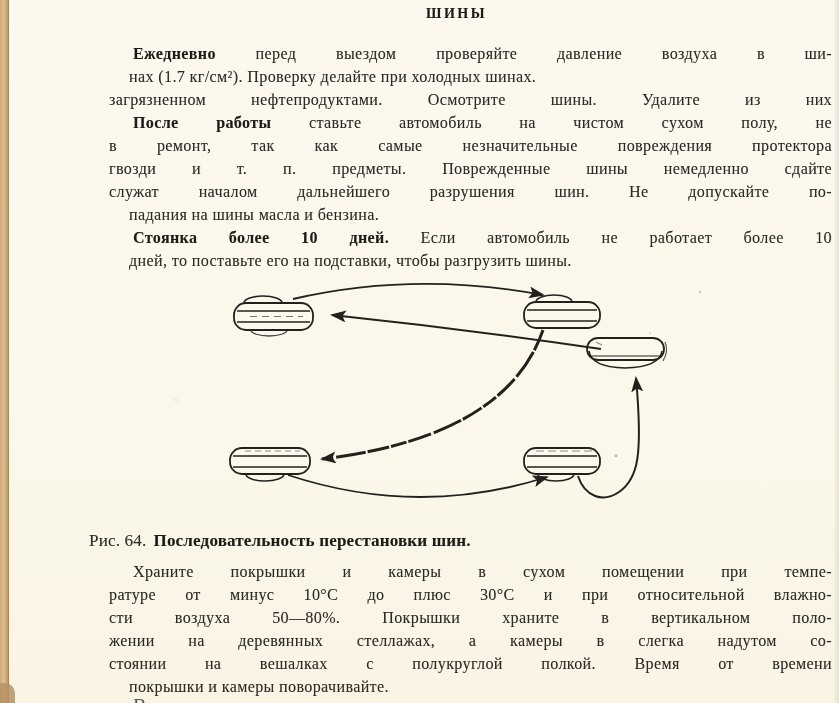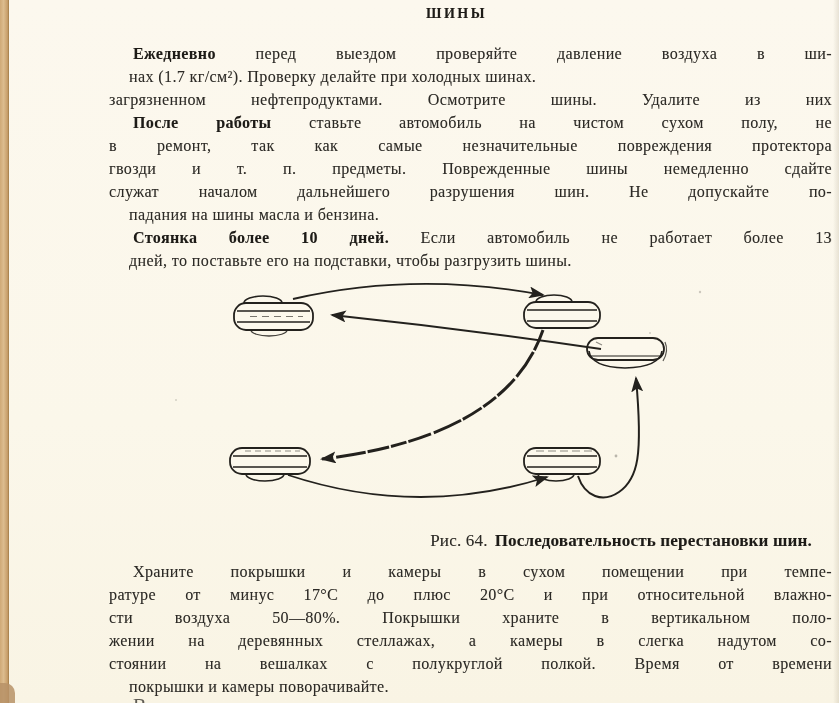--- a/index.html
+++ b/index.html
@@ -40,21 +40,21 @@
     line-height:23px;height:23px;
     text-align:justify;text-align-last:justify;
     white-space:nowrap;
   }
   .line.last{text-align-last:left;margin-left:20px;}
   .line.indent{text-indent:24px;}
   .b{font-weight:700;color:#1d1b17;}
   .r{font-weight:400;}
   .caption{
     position:absolute;left:109px;top:531px;width:723px;
-    text-align:right;transform:translateX(-20px);
+    text-align:left;transform:translateX(-20px);
     font-size:17px;letter-spacing:.2px;
     text-shadow:.3px .3px .4px rgba(60,55,45,.3);
   }
   .caption .cap-prefix{margin-right:7px;}
   .caption .cap-title{font-weight:700;color:#1d1b17;}
   .partial-line{
     position:absolute;left:133px;top:695px;height:8px;width:600px;
     overflow:hidden;font-size:20px;line-height:23px;opacity:.75;
   }
   svg.figure{position:absolute;left:0;top:270px;width:839px;height:262px;}
@@ -73,21 +73,21 @@
 
   <div class="tblock" id="block-intro">
       <div class="line indent"><span class="b">Ежедневно</span><span class="r"> перед выездом проверяйте давление воздуха в ши-</span></div>
       <div class="line last"><span class="r">нах (1.7 кг/см²). Проверку делайте при холодных шинах.</span></div>
       <div class="line"><span class="r">загрязненном нефтепродуктами. Осмотрите шины. Удалите из них</span></div>
       <div class="line indent"><span class="b">После работы</span><span class="r"> ставьте автомобиль на чистом сухом полу, не</span></div>
       <div class="line"><span class="r">в ремонт, так как самые незначительные повреждения протектора</span></div>
       <div class="line"><span class="r">гвозди и т. п. предметы. Поврежденные шины немедленно сдайте</span></div>
       <div class="line"><span class="r">служат началом дальнейшего разрушения шин. Не допускайте по-</span></div>
       <div class="line last"><span class="r">падания на шины масла и бензина.</span></div>
-      <div class="line indent"><span class="b">Стоянка более 10 дней.</span><span class="r"> Если автомобиль не работает более 13</span></div>
+      <div class="line indent"><span class="b">Стоянка более 10 дней.</span><span class="r"> Если автомобиль не работает более 10</span></div>
       <div class="line last"><span class="r">дней, то поставьте его на подставки, чтобы разгрузить шины.</span></div>
     </div>
 
   <svg class="figure" viewBox="0 0 839 262">
     <defs>
       <marker id="ah" viewBox="0 0 16 12" markerWidth="16" markerHeight="12" refX="14" refY="6" orient="auto" markerUnits="userSpaceOnUse">
         <path d="M0,0 L16,6 L0,12 L3.5,6 Z" fill="#23211d"></path>
       </marker>
     </defs>
 
@@ -144,21 +144,21 @@
       <path d="M596,72 l6,3" stroke="#23211d" stroke-width="1.2" opacity=".5" fill="none"></path>
     </g>
   </svg>
 
   <div class="caption">
     <span class="cap-prefix">Рис. 64.</span><span class="cap-title">Последовательность перестановки шин.</span>
   </div>
 
   <div class="tblock" id="block-storage">
       <div class="line indent"><span class="r">Храните покрышки и камеры в сухом помещении при темпе-</span></div>
-      <div class="line"><span class="r">ратуре от минус 17°С до плюс 20°С и при относительной влажно-</span></div>
+      <div class="line"><span class="r">ратуре от минус 10°С до плюс 30°С и при относительной влажно-</span></div>
       <div class="line"><span class="r">сти воздуха 50—80%. Покрышки храните в вертикальном поло-</span></div>
       <div class="line"><span class="r">жении на деревянных стеллажах, а камеры в слегка надутом со-</span></div>
       <div class="line"><span class="r">стоянии на вешалках с полукруглой полкой. Время от времени</span></div>
       <div class="line last"><span class="r">покрышки и камеры поворачивайте.</span></div>
     </div>
 
   <div class="partial-line">В</div>
 
 </div>
 

